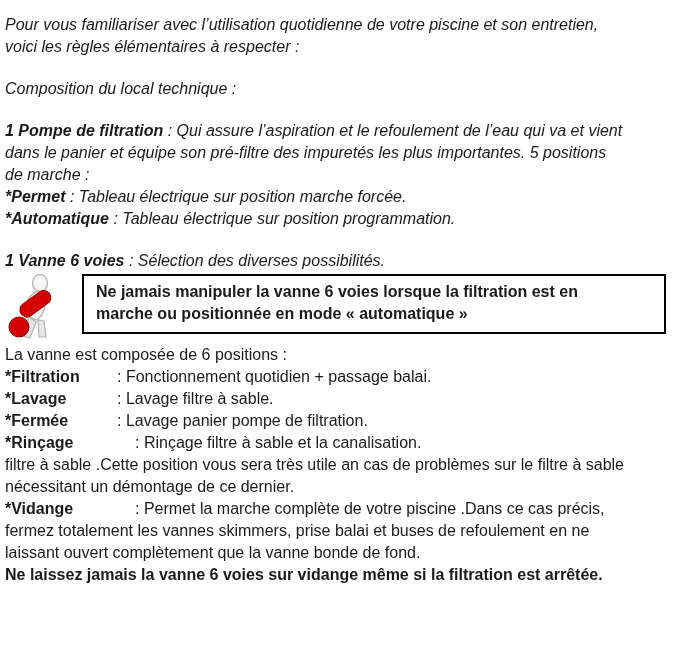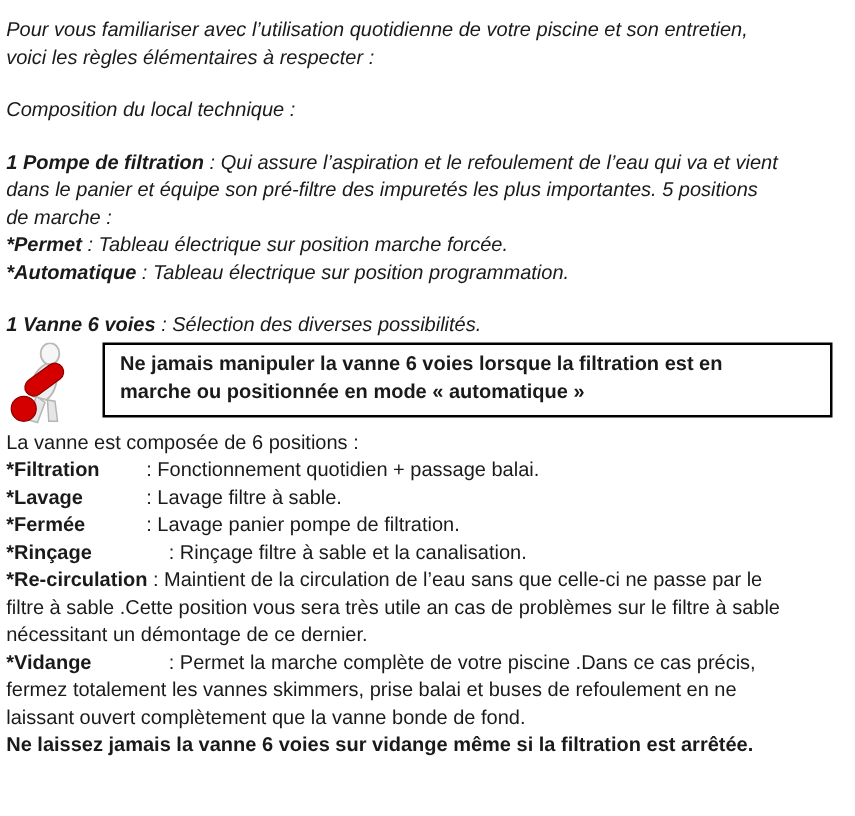--- a/index.html
+++ b/index.html
@@ -79,23 +79,20 @@
     <div class="pos-row">
       <span class="pos-term w112">*Lavage</span><span>: Lavage filtre à sable.</span>
     </div>
     <div class="pos-row">
       <span class="pos-term w112">*Fermée</span><span>: Lavage panier pompe de filtration.</span>
     </div>
     <div class="pos-row">
       <span class="pos-term w130">*Rinçage</span><span>: Rinçage filtre à sable et la canalisation.</span>
     </div>
 
-    <div class="pos-row">
-      <span class="inline-term">*Re-circulation</span><span> : Maintient de la circulation de l’eau sans que celle-ci ne passe par le</span>
-    </div>
     <span class="line">filtre à sable .Cette position vous sera très utile an cas de problèmes sur le filtre à sable</span>
     <span class="line">nécessitant un démontage de ce dernier.</span>
 
     <div class="pos-row">
       <span class="pos-term w130">*Vidange</span><span>: Permet la marche complète de votre piscine .Dans ce cas précis,</span>
     </div>
     <span class="line">fermez totalement les vannes skimmers, prise balai et buses de refoulement en ne</span>
     <span class="line">laissant ouvert complètement que la vanne bonde de fond.</span>
 
     <span class="line bold">Ne laissez jamais la vanne 6 voies sur vidange même si la filtration est arrêtée.</span>

